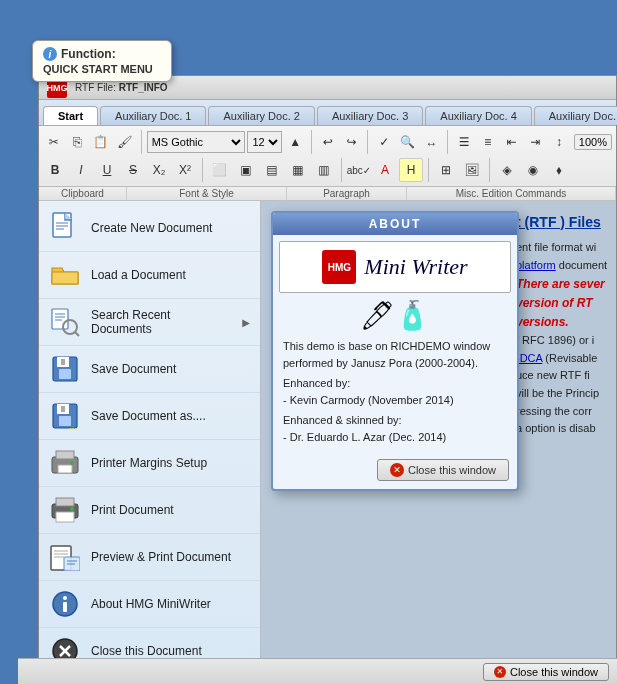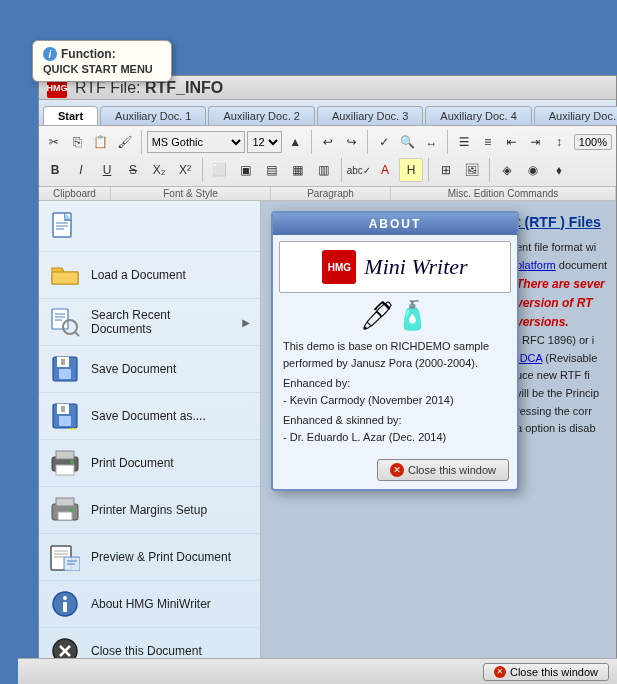--- a/index.html
+++ b/index.html
@@ -83,21 +83,21 @@
       border-radius: 2px;
       display: inline-flex;
       align-items: center;
       justify-content: center;
       color: white;
       font-size: 9px;
       font-weight: bold;
       margin-right: 8px;
     }
     .title-bar-text {
-      font-size: 16px;
+      font-size: 10px;
       color: #333;
     }
 
     
     .tab-bar {
       background: linear-gradient(to bottom, #dde8f5, #c8d8ef);
       height: 26px;
       display: flex;
       align-items: flex-end;
       padding: 0 4px;
@@ -457,40 +457,41 @@
       <button class="tb-btn">⊞</button>
       <button class="tb-btn">🖼</button>
       <div class="toolbar-sep"></div>
       <button class="tb-btn">◈</button>
       <button class="tb-btn">◉</button>
       <button class="tb-btn">⬧</button>
     </div>
   </div>
 
   <div class="toolbar-group-labels">
-    <div class="tgl" style="width:72px;"><span>Clipboard</span></div>
+    <div class="tgl" style="width:88px;"><span>Clipboard</span></div>
     <div class="tgl" style="width:160px;"><span>Font &amp; Style</span></div>
     <div class="tgl" style="width:120px;"><span>Paragraph</span></div>
     <div class="tgl" style="flex:1;"><span>Misc. Edition Commands</span></div>
   </div>
 
   <div class="content-area">
 
     <div class="sidebar">
       <div class="sidebar-item">
         <div class="sidebar-icon">
           <svg width="28" height="32" viewBox="0 0 28 32">
             <rect x="2" y="1" width="18" height="24" rx="1" fill="white" stroke="#5080c0" stroke-width="1.5"></rect>
             <polyline points="14,1 14,8 21,8" fill="#d0e0f0" stroke="#5080c0" stroke-width="1.5"></polyline>
             <polygon points="14,1 20,7 14,7" fill="#aaccee"></polygon>
             <line x1="5" y1="11" x2="17" y2="11" stroke="#5080c0" stroke-width="1"></line>
             <line x1="5" y1="14" x2="17" y2="14" stroke="#5080c0" stroke-width="1"></line>
             <line x1="5" y1="17" x2="13" y2="17" stroke="#5080c0" stroke-width="1"></line>
           </svg>
         </div>
+        <span class="sidebar-label">Create New Document</span>
       </div>
 
       <div class="sidebar-item">
         <div class="sidebar-icon">
           <svg width="30" height="26" viewBox="0 0 30 26">
             <path d="M2,6 L2,22 L28,22 L28,10 L14,10 L12,6 Z" fill="#f0c040" stroke="#c09010" stroke-width="1.2"></path>
             <rect x="2" y="10" width="26" height="12" rx="1" fill="#f5d060" stroke="#c09010" stroke-width="1"></rect>
           </svg>
         </div>
         <span class="sidebar-label">Load a Document</span>
@@ -532,39 +533,39 @@
             <rect x="10" y="4" width="4" height="6" fill="#aaa"></rect>
             <text x="18" y="28" font-size="10" fill="yellow" font-weight="bold">...</text>
           </svg>
         </div>
         <span class="sidebar-label">Save Document as....</span>
       </div>
 
       <div class="sidebar-item">
         <div class="sidebar-icon">
           <svg width="30" height="28" viewBox="0 0 30 28">
+            <rect x="2" y="8" width="26" height="16" rx="2" fill="#888" stroke="#555" stroke-width="1"></rect>
+            <rect x="6" y="2" width="18" height="8" fill="#ccc" stroke="#888" stroke-width="1"></rect>
+            <rect x="8" y="16" width="14" height="8" fill="white" stroke="#aaa" stroke-width="1"></rect>
+            <circle cx="22" cy="14" r="2" fill="#4a4"></circle>
+          </svg>
+        </div>
+        <span class="sidebar-label">Printer Margins Setup</span>
+      </div>
+
+      <div class="sidebar-item">
+        <div class="sidebar-icon">
+          <svg width="30" height="28" viewBox="0 0 30 28">
             <rect x="2" y="8" width="26" height="14" rx="2" fill="#666" stroke="#444" stroke-width="1"></rect>
             <rect x="6" y="2" width="18" height="8" fill="#ccc" stroke="#888" stroke-width="1"></rect>
             <rect x="6" y="16" width="18" height="10" fill="white" stroke="#aaa" stroke-width="1"></rect>
             <circle cx="22" cy="13" r="2" fill="#4a4"></circle>
           </svg>
         </div>
         <span class="sidebar-label">Print Document</span>
-      </div>
-
-      <div class="sidebar-item">
-        <div class="sidebar-icon">
-          <svg width="30" height="28" viewBox="0 0 30 28">
-            <rect x="2" y="8" width="26" height="16" rx="2" fill="#888" stroke="#555" stroke-width="1"></rect>
-            <rect x="6" y="2" width="18" height="8" fill="#ccc" stroke="#888" stroke-width="1"></rect>
-            <rect x="8" y="16" width="14" height="8" fill="white" stroke="#aaa" stroke-width="1"></rect>
-            <circle cx="22" cy="14" r="2" fill="#4a4"></circle>
-          </svg>
-        </div>
-        <span class="sidebar-label">Printer Margins Setup</span>
       </div>
 
       <div class="sidebar-item">
         <div class="sidebar-icon">
           <svg width="30" height="28" viewBox="0 0 30 28">
             <rect x="1" y="3" width="20" height="24" rx="1" fill="white" stroke="#555" stroke-width="1.5"></rect>
             <line x1="4" y1="8" x2="18" y2="8" stroke="#aaa" stroke-width="1"></line>
             <line x1="4" y1="11" x2="18" y2="11" stroke="#aaa" stroke-width="1"></line>
             <line x1="4" y1="14" x2="14" y2="14" stroke="#aaa" stroke-width="1"></line>
             <rect x="14" y="14" width="16" height="14" rx="1" fill="#d8e8f8" stroke="#5080c0" stroke-width="1" opacity="0.9"></rect>
@@ -608,21 +609,21 @@
         <div class="about-logo-area">
           <div class="about-hmg-logo">HMG</div>
           <div class="about-app-name">
             <em>Mini Writer</em>
           </div>
         </div>
         <div class="about-inkpen">🖊🧴</div>
 
         <div class="about-body">
           <div class="about-section">
-            <span>This demo is base on RICHDEMO sample</span><br>
+            <span>This demo is base on RICHDEMO window</span><br>
             <span>performed by </span><span class="bold">Janusz Pora</span><span> (2000-2004).</span>
           </div>
           <div class="about-section">
             <span>Enhanced by:</span><br>
             <span>- </span><span class="bold">Kevin Carmody</span><span> (November 2014)</span>
           </div>
           <div class="about-section">
             <span>Enhanced &amp; skinned by:</span><br>
             <span>- Dr. </span><span class="bold">Eduardo L. Azar</span><span> (Dec. 2014)</span>
           </div>

